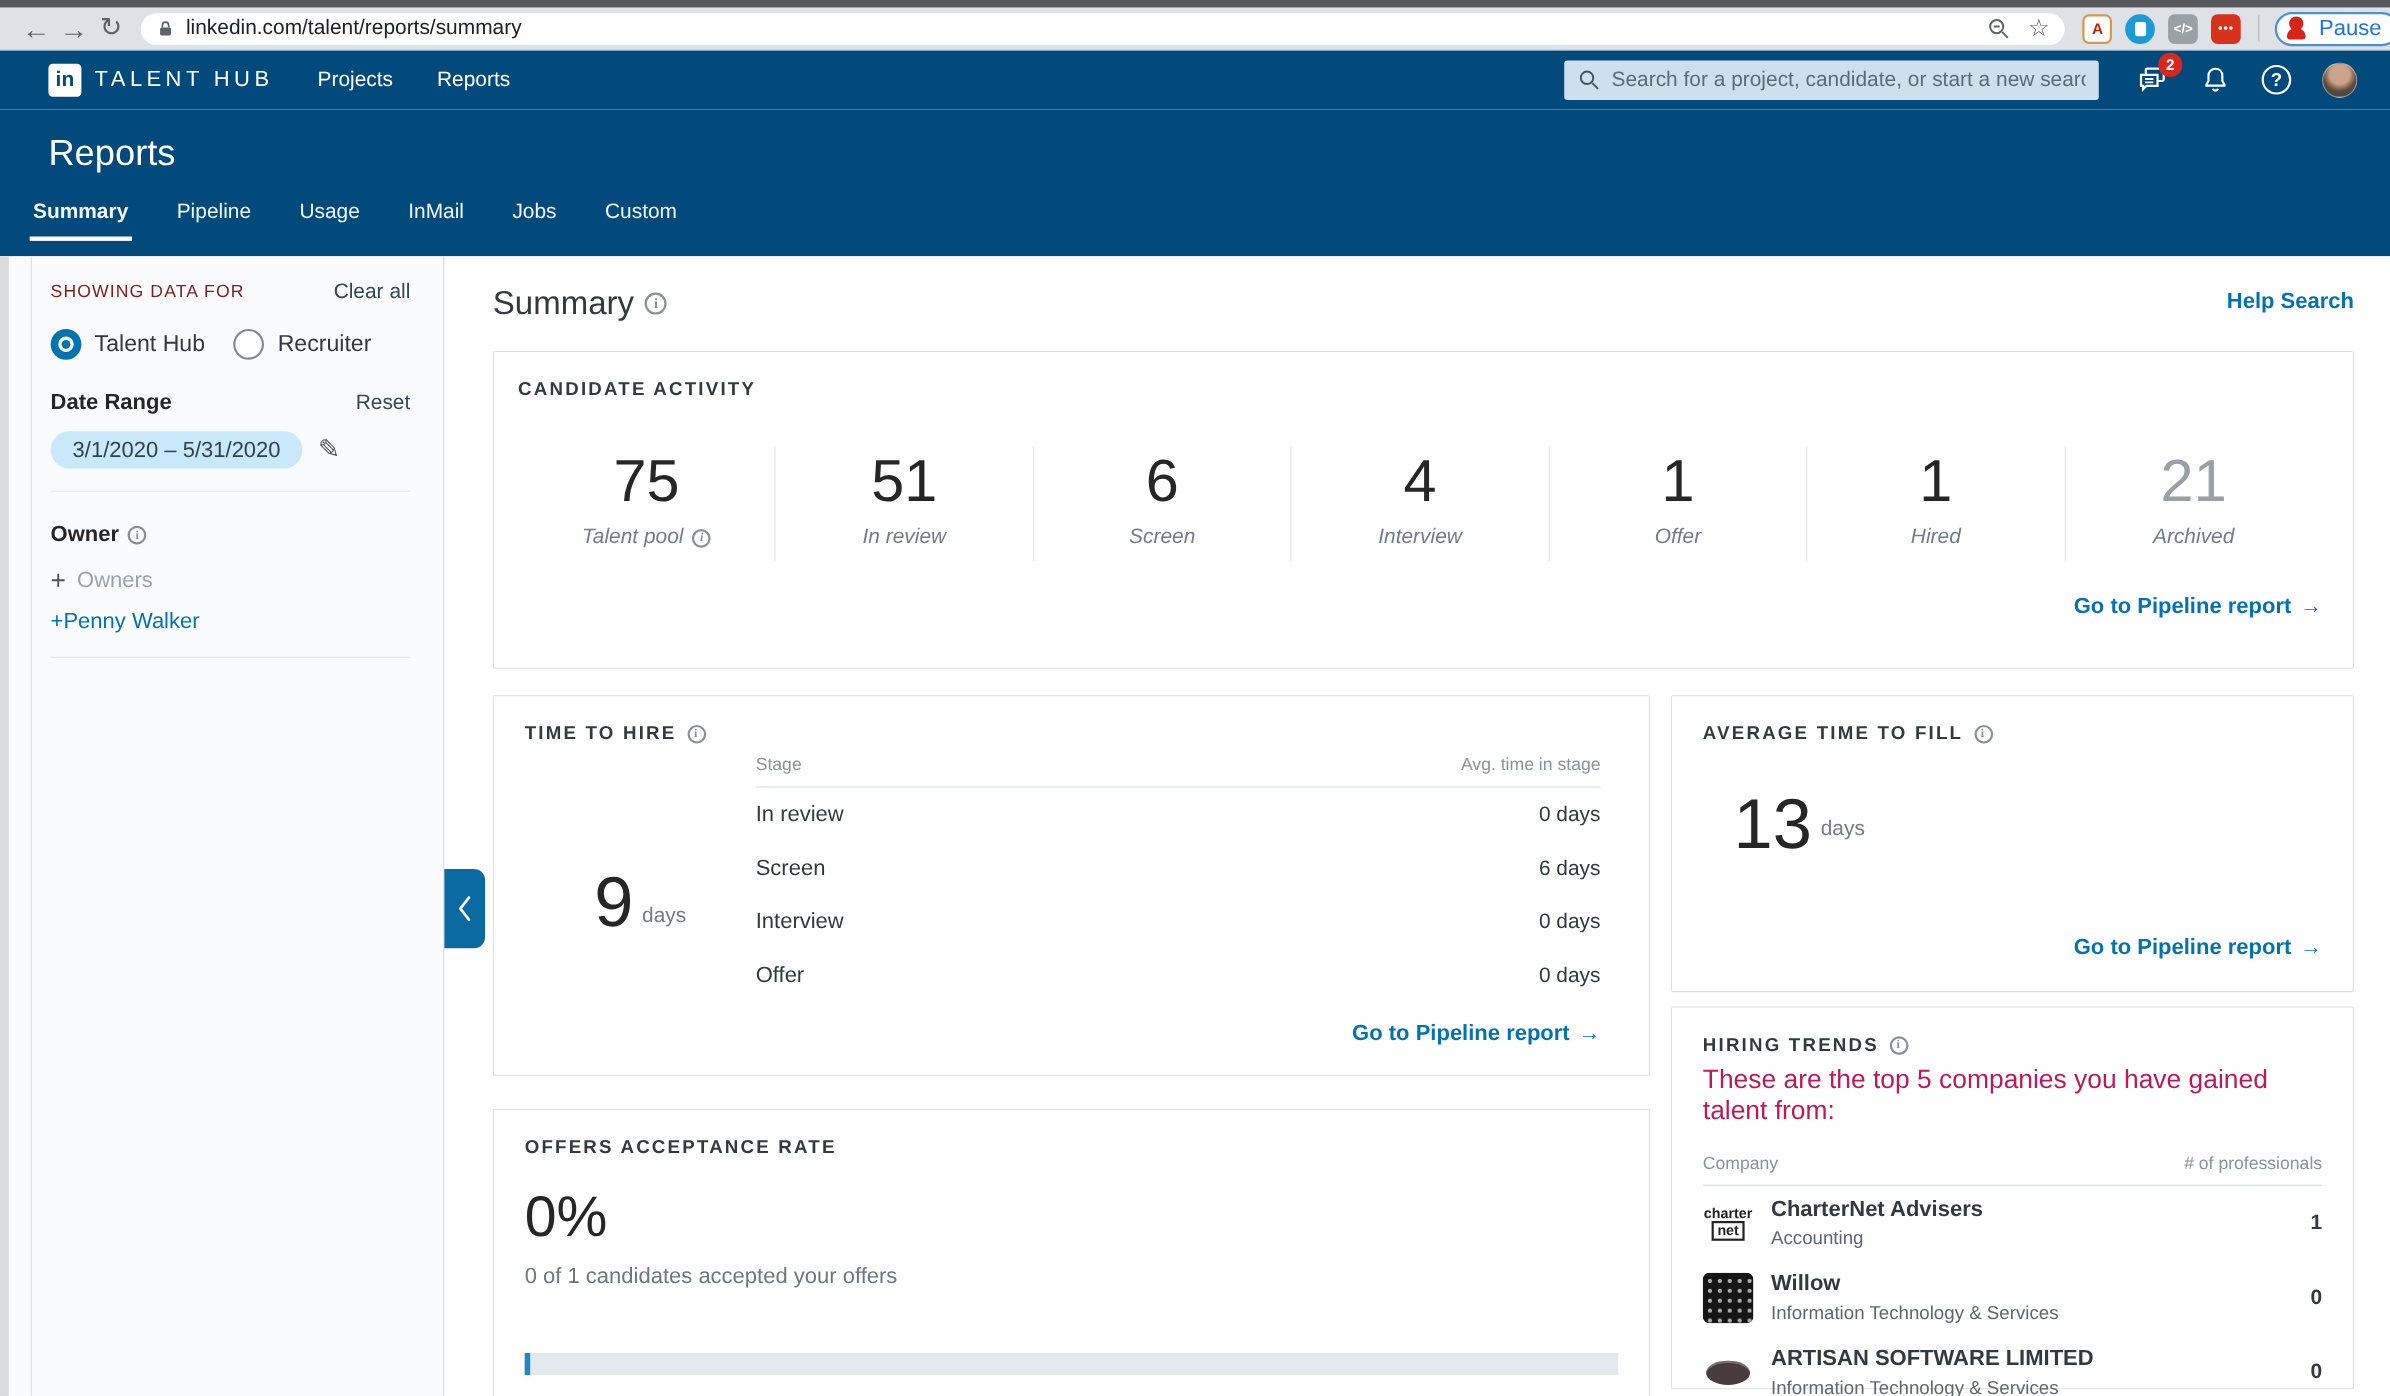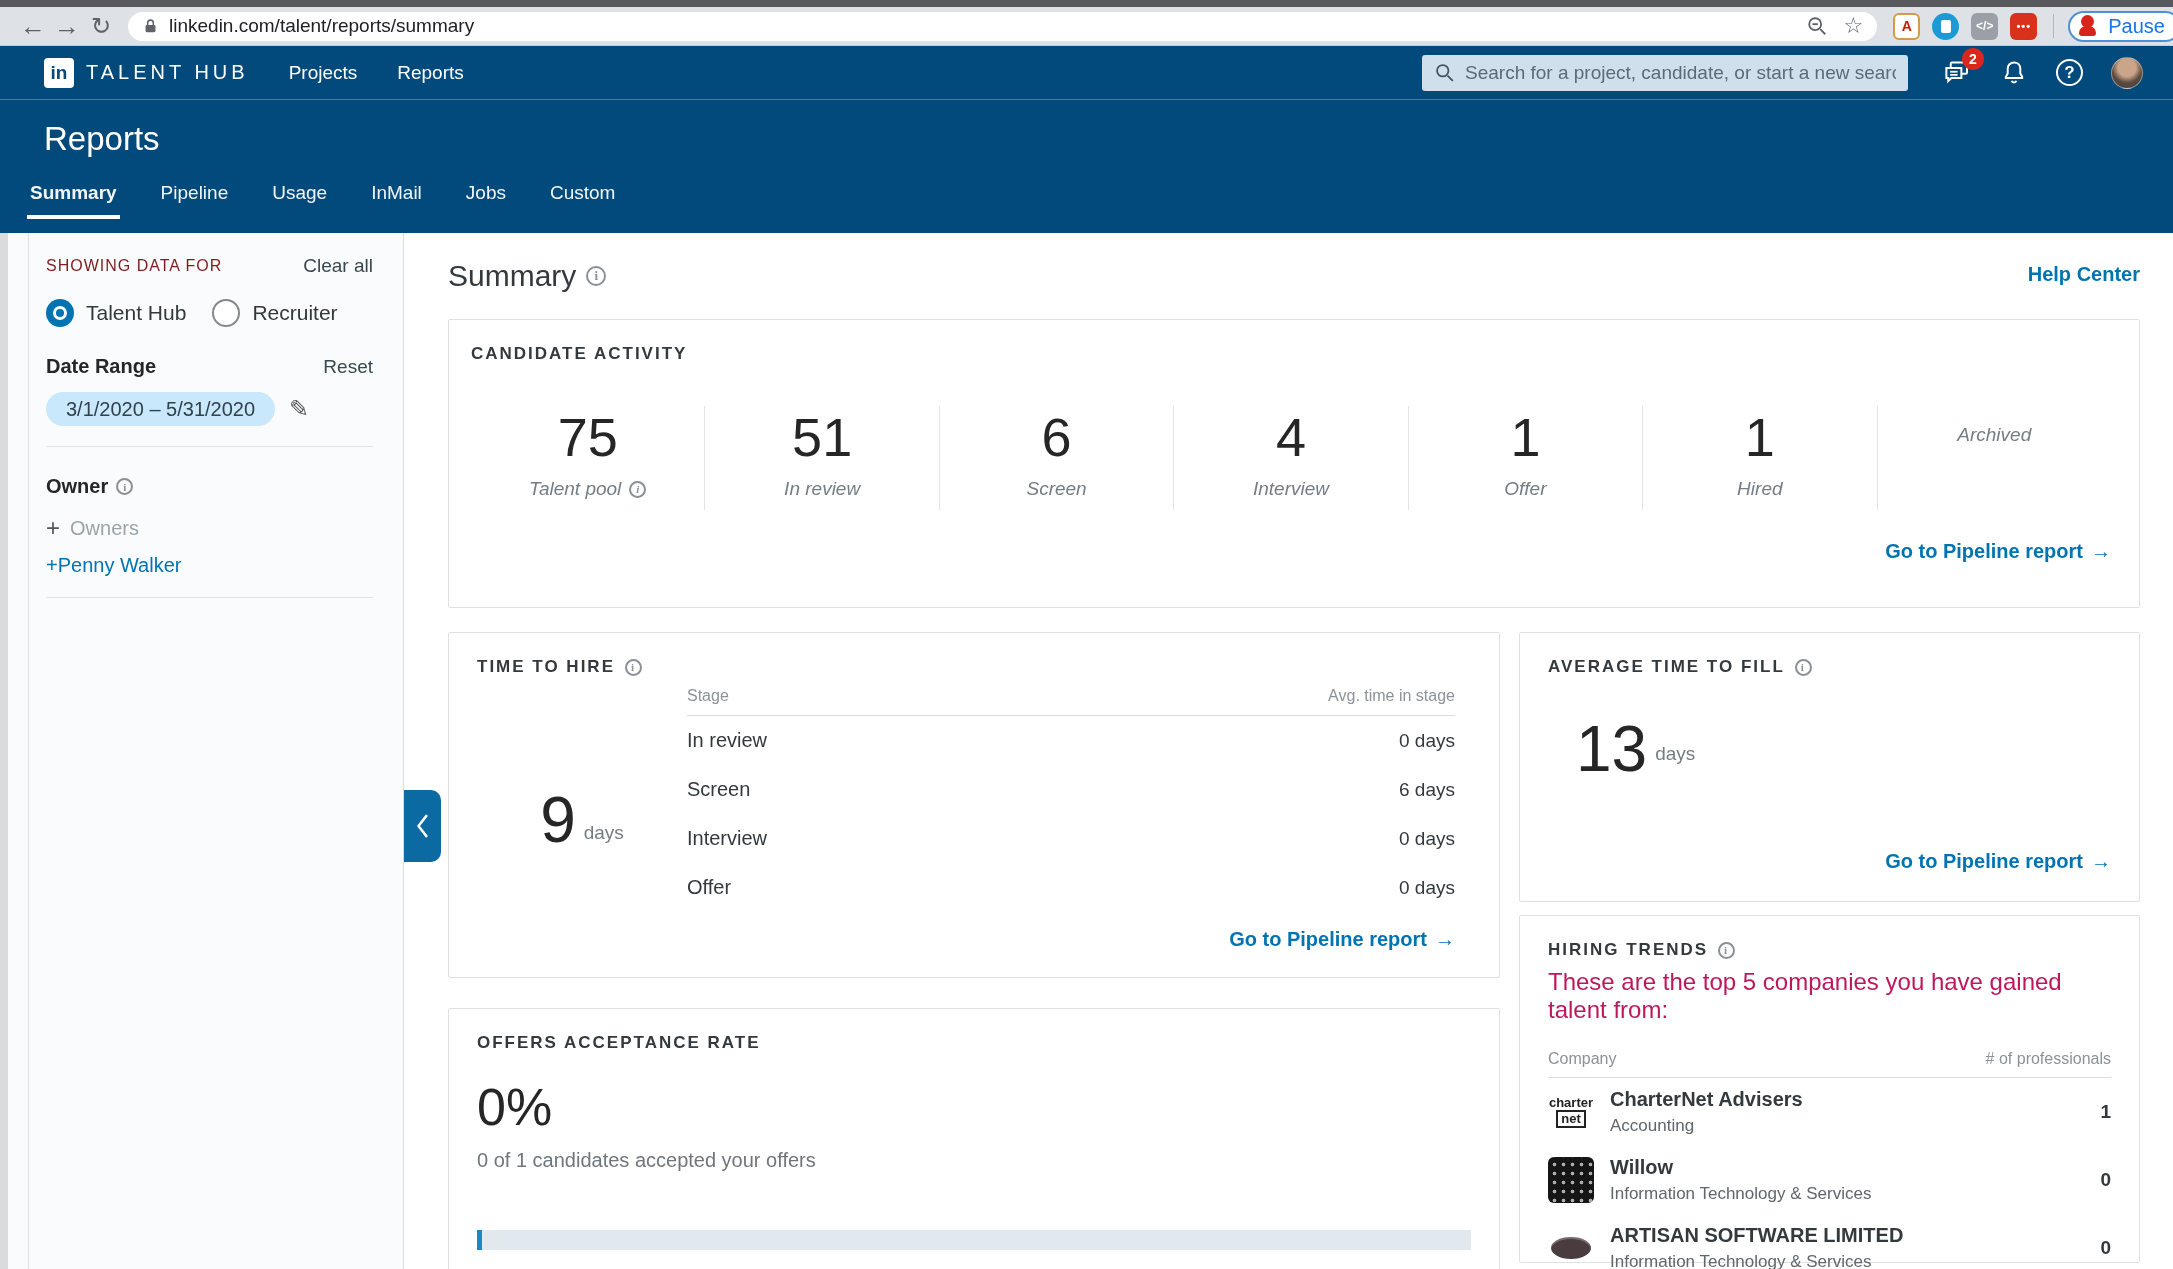--- a/index.html
+++ b/index.html
@@ -284,21 +284,21 @@
           </svg>
       </span>
     </div>
 
     <main class="main">
       <div class="main-header">
         <span class="page-h">
           <span>Summary</span>
           <span class="info"></span>
         </span>
-        <span class="help-link">Help Center</span>
+        <span class="help-link">Help Search</span>
       </div>
 
       <section class="card ca-card">
         <span class="card-title">CANDIDATE ACTIVITY</span>
         <div class="metrics">
           <div class="metric">
             <div class="metric-value">75</div>
             <div class="metric-label">
                 <span>Talent pool</span>
                 <span class="info small"></span>
@@ -318,20 +318,21 @@
           </div>
           <div class="metric">
             <div class="metric-value">1</div>
             <div class="metric-label">Offer</div>
           </div>
           <div class="metric">
             <div class="metric-value">1</div>
             <div class="metric-label">Hired</div>
           </div>
           <div class="metric muted">
+            <div class="metric-value">21</div>
             <div class="metric-label">Archived</div>
           </div>
         </div>
         <div class="link-row">
           <span class="pipeline-link">Go to Pipeline report</span>
         </div>
       </section>
 
       <div class="row2">
         <div class="col-left">

